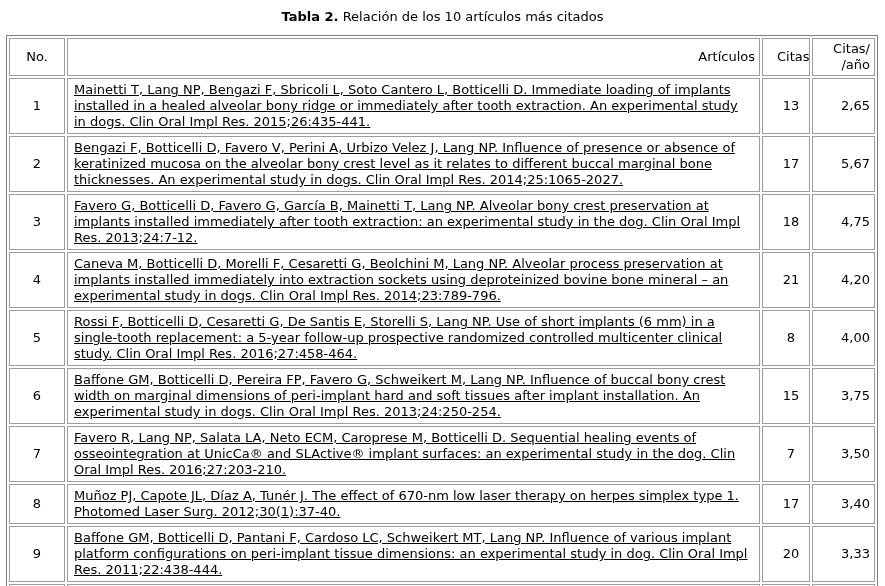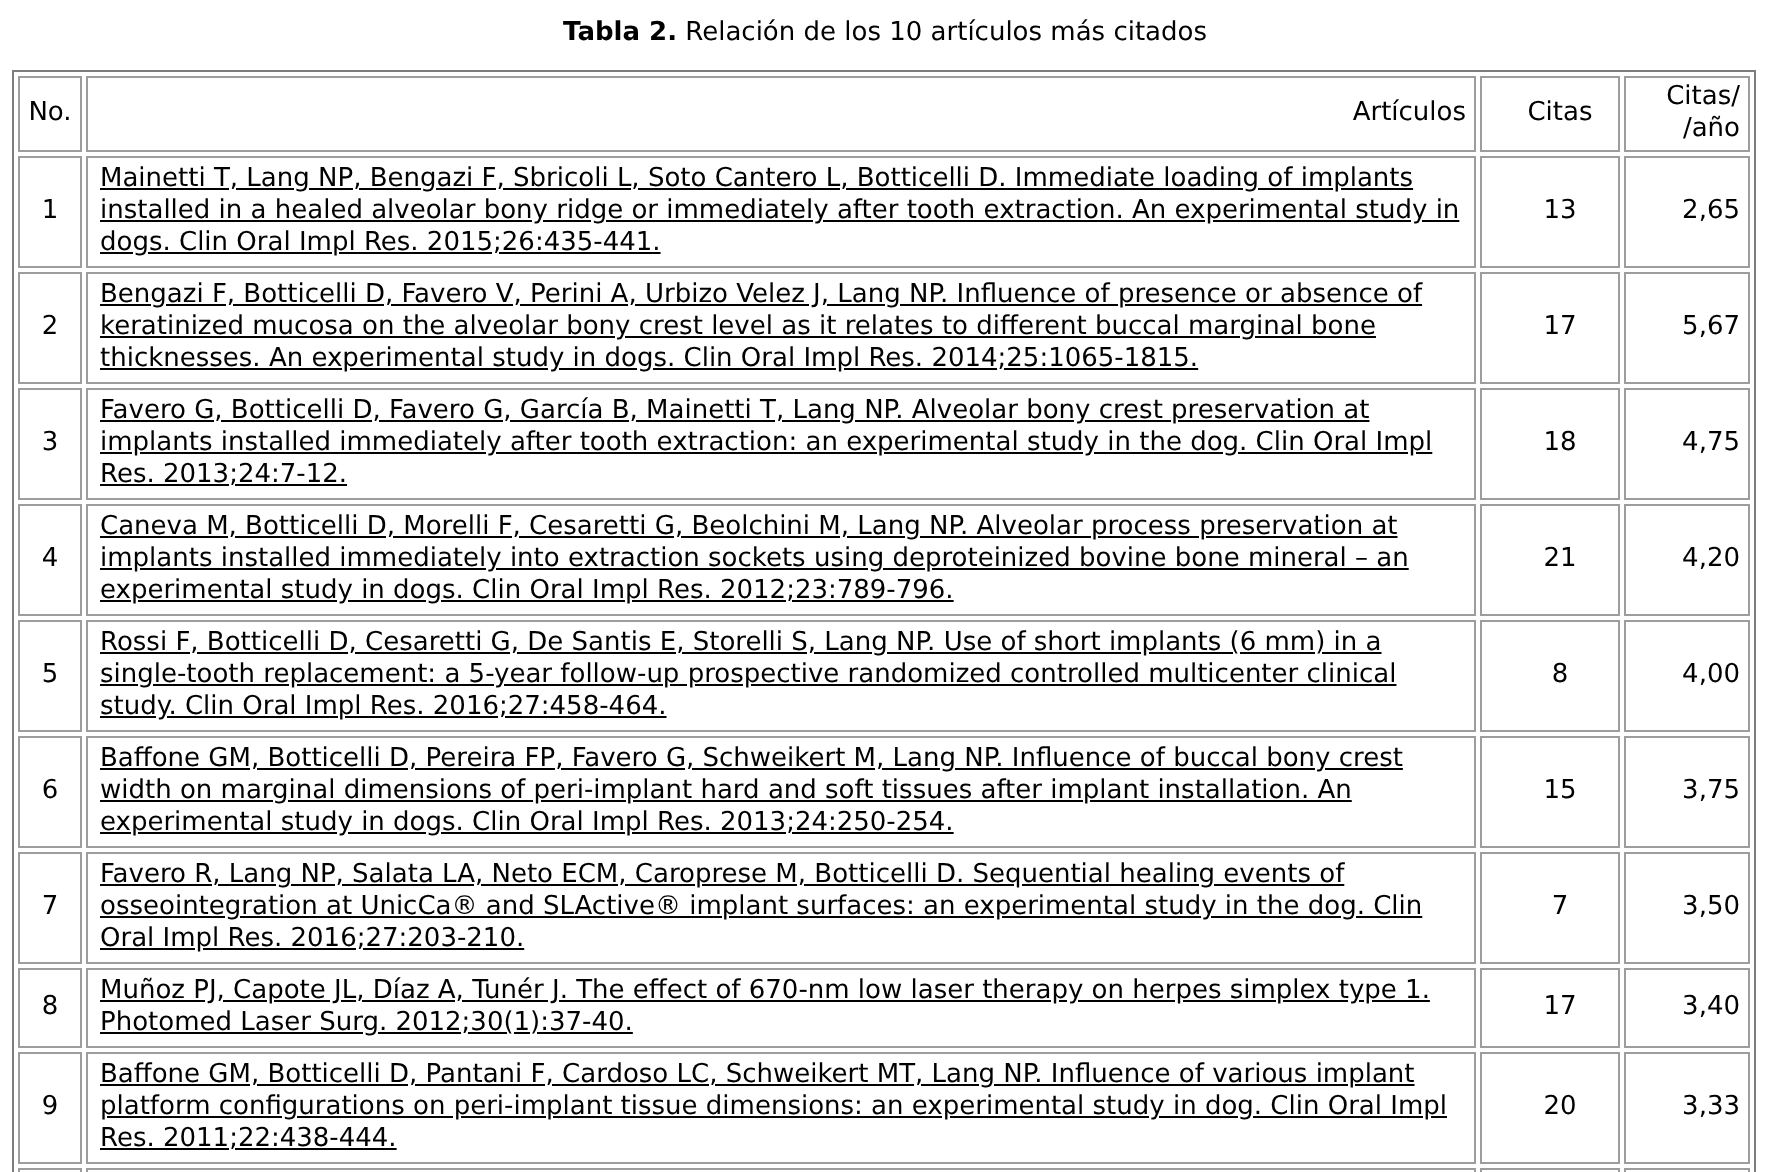--- a/index.html
+++ b/index.html
@@ -36,22 +36,22 @@
     border: 1px solid #9d9d9d;
     vertical-align: middle;
     font-weight: normal;
     font-size: 13px;
     line-height: 16px;
     padding: 2px 4px;
     background: #ffffff;
     overflow: hidden;
   }
   th { text-align: right; height: 36px; }
-  .col-no { width: 32px; text-align: center; }
-  .col-citas { width: 70px; text-align: center; padding-left: 14px; }
+  .col-no { width: 56px; text-align: center; }
+  .col-citas { width: 48px; text-align: center; padding-left: 14px; }
   .col-citas-ano { width: 63px; text-align: right; }
   td.cell-article { text-align: left; padding: 3px 6px; text-decoration: underline; }
 </style>
 </head>
 <body>
 
 <div class="page">
 
   <div class="caption">
     <span class="bold">Tabla 2.</span><span> Relación de los 10 artículos más citados</span>
@@ -71,33 +71,33 @@
     </thead>
     <tbody>
         <tr>
           <td class="col-no">1</td>
           <td class="cell-article">Mainetti T, Lang NP, Bengazi F, Sbricoli L, Soto Cantero L, Botticelli D. Immediate loading of implants installed in a healed alveolar bony ridge or immediately after tooth extraction. An experimental study in dogs. Clin Oral Impl Res. 2015;26:435-441.</td>
           <td class="col-citas">13</td>
           <td class="col-citas-ano">2,65</td>
         </tr>
         <tr>
           <td class="col-no">2</td>
-          <td class="cell-article">Bengazi F, Botticelli D, Favero V, Perini A, Urbizo Velez J, Lang NP. Influence of presence or absence of keratinized mucosa on the alveolar bony crest level as it relates to different buccal marginal bone thicknesses. An experimental study in dogs. Clin Oral Impl Res. 2014;25:1065-1815.</td>
+          <td class="cell-article">Bengazi F, Botticelli D, Favero V, Perini A, Urbizo Velez J, Lang NP. Influence of presence or absence of keratinized mucosa on the alveolar bony crest level as it relates to different buccal marginal bone thicknesses. An experimental study in dogs. Clin Oral Impl Res. 2014;25:1065-2027.</td>
           <td class="col-citas">17</td>
           <td class="col-citas-ano">5,67</td>
         </tr>
         <tr>
           <td class="col-no">3</td>
           <td class="cell-article">Favero G, Botticelli D, Favero G, García B, Mainetti T, Lang NP. Alveolar bony crest preservation at implants installed immediately after tooth extraction: an experimental study in the dog. Clin Oral Impl Res. 2013;24:7-12.</td>
           <td class="col-citas">18</td>
           <td class="col-citas-ano">4,75</td>
         </tr>
         <tr>
           <td class="col-no">4</td>
-          <td class="cell-article">Caneva M, Botticelli D, Morelli F, Cesaretti G, Beolchini M, Lang NP. Alveolar process preservation at implants installed immediately into extraction sockets using deproteinized bovine bone mineral – an experimental study in dogs. Clin Oral Impl Res. 2012;23:789-796.</td>
+          <td class="cell-article">Caneva M, Botticelli D, Morelli F, Cesaretti G, Beolchini M, Lang NP. Alveolar process preservation at implants installed immediately into extraction sockets using deproteinized bovine bone mineral – an experimental study in dogs. Clin Oral Impl Res. 2014;23:789-796.</td>
           <td class="col-citas">21</td>
           <td class="col-citas-ano">4,20</td>
         </tr>
         <tr>
           <td class="col-no">5</td>
           <td class="cell-article">Rossi F, Botticelli D, Cesaretti G, De Santis E, Storelli S, Lang NP. Use of short implants (6 mm) in a single-tooth replacement: a 5-year follow-up prospective randomized controlled multicenter clinical study. Clin Oral Impl Res. 2016;27:458-464.</td>
           <td class="col-citas">8</td>
           <td class="col-citas-ano">4,00</td>
         </tr>
         <tr>

